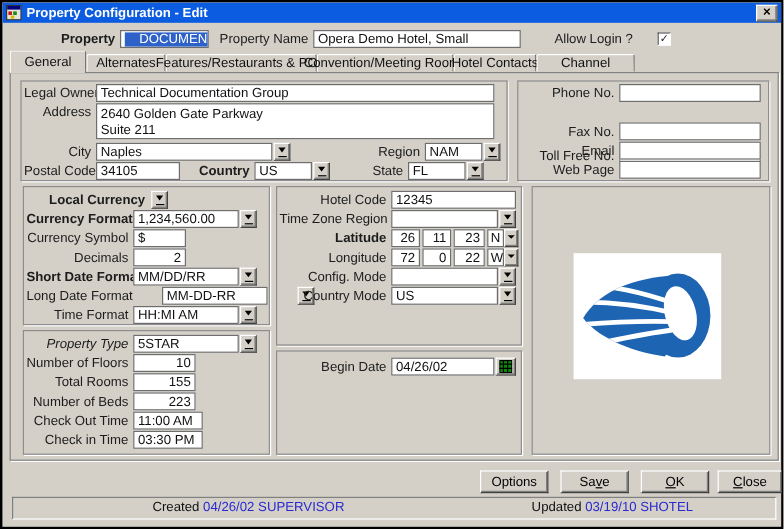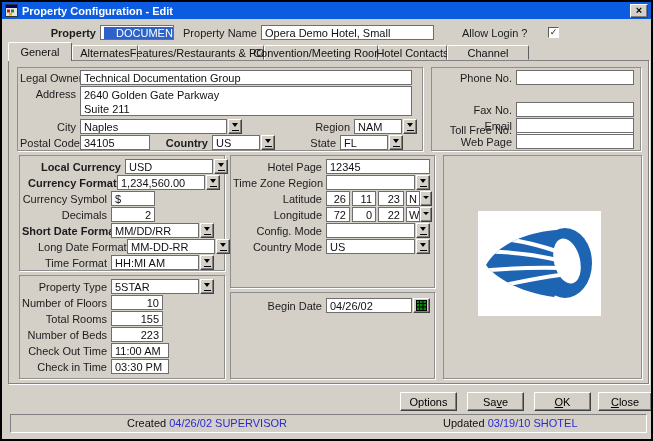--- a/index.html
+++ b/index.html
@@ -189,29 +189,28 @@
       </div>
       <div class="r" style="left:2px;top:66px;">
         <span class="lbl" style="width:82px;">Web Page</span>
         <span class="fld" style="width:118px;"></span>
       </div>
     </div>
 
     <div class="gbox" style="left:10px;top:94px;width:206px;height:116px;">
       <div class="r" style="left:16px;top:3px;">
         <span class="lbl b" style="width:89px;">Local Currency</span>
-        <span class="fld" style="width:88px;">USD</span>
-        <button class="lov">
-            <span class="lov-g">
-              <i class="tri"></i>
-              <i class="bar"></i>
-            </span>
-          </button>
-      </div>
-      <div class="r" style="left:8px;top:19px;">
+        <button class="lov">
+            <span class="lov-g">
+              <i class="tri"></i>
+              <i class="bar"></i>
+            </span>
+          </button>
+      </div>
+      <div class="r" style="left:2px;top:19px;">
         <span class="lbl b" style="width:89px;">Currency Format</span>
         <span class="fld" style="width:88px;">1,234,560.00</span>
         <button class="lov">
             <span class="lov-g">
               <i class="tri"></i>
               <i class="bar"></i>
             </span>
           </button>
       </div>
       <div class="r" style="left:2px;top:35px;">
@@ -225,21 +224,21 @@
       <div class="r" style="left:2px;top:67px;">
         <span class="lbl b" style="width:89px;">Short Date Format</span>
         <span class="fld" style="width:88px;">MM/DD/RR</span>
         <button class="lov">
             <span class="lov-g">
               <i class="tri"></i>
               <i class="bar"></i>
             </span>
           </button>
       </div>
-      <div class="r" style="left:18px;top:83px;">
+      <div class="r" style="left:2px;top:83px;gap:24px;">
         <span class="lbl" style="width:89px;">Long Date Format</span>
         <span class="fld" style="width:88px;">MM-DD-RR</span>
         <button class="lov">
             <span class="lov-g">
               <i class="tri"></i>
               <i class="bar"></i>
             </span>
           </button>
       </div>
       <div class="r" style="left:2px;top:99px;">
@@ -249,21 +248,21 @@
             <span class="lov-g">
               <i class="tri"></i>
               <i class="bar"></i>
             </span>
           </button>
       </div>
     </div>
 
     <div class="gbox" style="left:10px;top:214px;width:206px;height:104px;">
       <div class="r" style="left:2px;top:3px;">
-        <span class="lbl" style="width:89px;">Property Type</span>
+        <span class="lbl" style="width:89px;font-style:italic;">Property Type</span>
         <span class="fld" style="width:88px;">5STAR</span>
         <button class="lov">
             <span class="lov-g">
               <i class="tri"></i>
               <i class="bar"></i>
             </span>
           </button>
       </div>
       <div class="r" style="left:2px;top:19px;">
         <span class="lbl" style="width:89px;">Number of Floors</span>
@@ -282,35 +281,35 @@
         <span class="fld" style="width:58px;">11:00 AM</span>
       </div>
       <div class="r" style="left:2px;top:83px;">
         <span class="lbl" style="width:89px;">Check in Time</span>
         <span class="fld" style="width:58px;">03:30 PM</span>
       </div>
     </div>
 
     <div class="gbox" style="left:221px;top:94px;width:205px;height:133px;">
       <div class="r" style="left:2px;top:3px;">
-        <span class="lbl" style="width:93px;">Hotel Page</span>
+        <span class="lbl" style="width:93px;">Hotel Code</span>
         <span class="fld" style="width:104px;">12345</span>
       </div>
       <div class="r" style="left:2px;top:19px;">
         <span class="lbl" style="width:93px;">Time Zone Region</span>
         <span class="fld" style="width:89px;"></span>
         <button class="lov">
             <span class="lov-g">
               <i class="tri"></i>
               <i class="bar"></i>
             </span>
           </button>
       </div>
       <div class="r" style="left:2px;top:35px;">
-        <span class="lbl" style="width:93px;">Latitude</span>
+        <span class="lbl" style="width:93px;font-weight:bold;">Latitude</span>
         <span class="fld num" style="width:24px;margin-right:2px;">26</span>
         <span class="fld num" style="width:24px;margin-right:2px;">11</span>
         <span class="fld num" style="width:26px;margin-right:2px;">23</span>
         <span class="fld" style="width:14px;padding:0 2px;">N</span>
         <button class="mini">
             <i class="tri small"></i>
           </button>
       </div>
       <div class="r" style="left:2px;top:51px;">
         <span class="lbl" style="width:93px;">Longitude</span>

